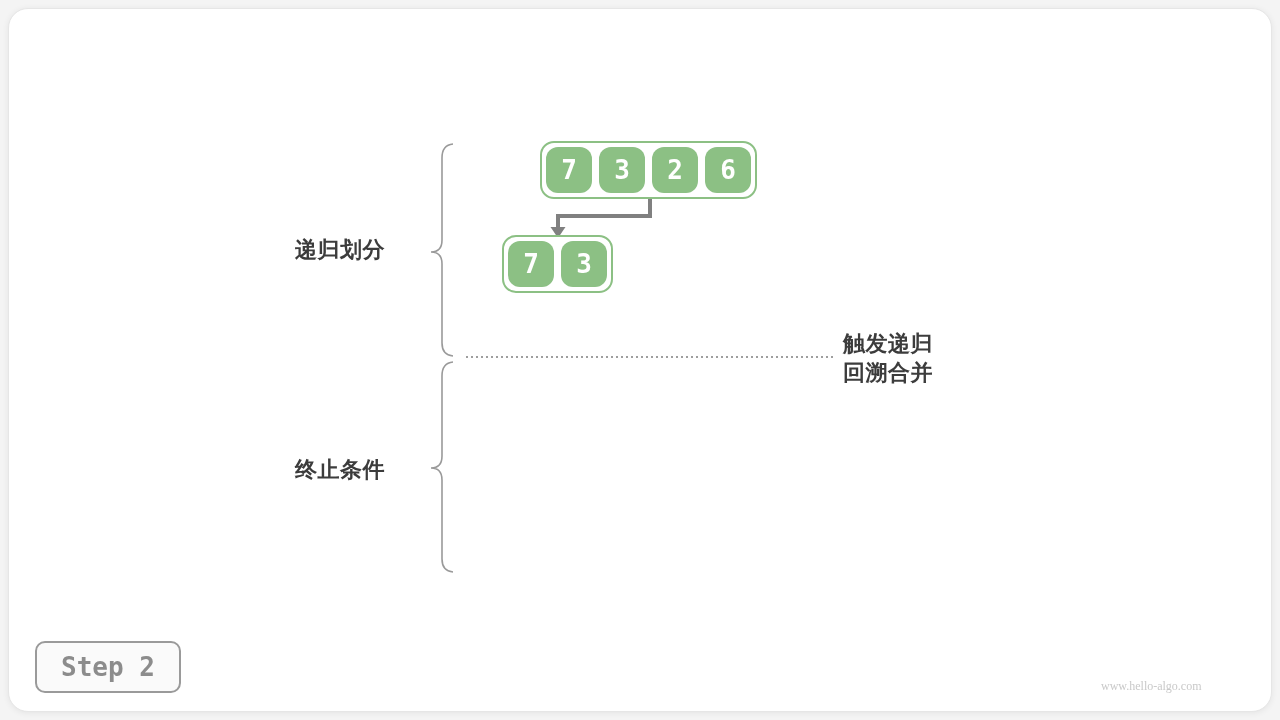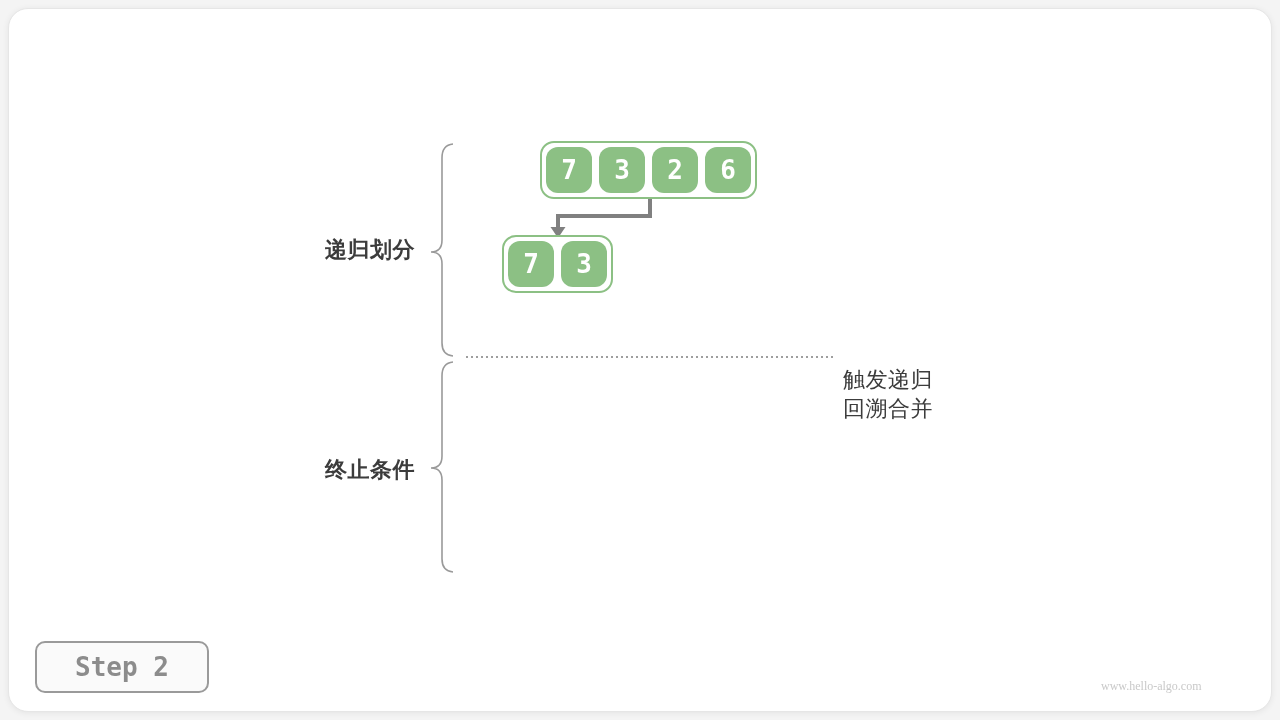--- a/index.html
+++ b/index.html
@@ -42,46 +42,45 @@
     align-items: center;
     justify-content: center;
   }
   #array-top  { left: 540px; top: 141px; }
   #array-left { left: 502px; top: 235px; }
 
   
   .phase-label {
     position: absolute;
     width: 120px;
-    text-align: right;
+    text-align: left;
     font-weight: bold;
     font-size: 22px;
     color: var(--label-dark, #3c3c3c);
     letter-spacing: 0.5px;
   }
   #label-divide { left: 295px; top: 235px; }
   #label-merge  { left: 295px; top: 455px; }
 
   
   .term-note {
     position: absolute;
     left: 843px; top: 329px;
-    font-weight: normal;
+    font-weight: bold;
     font-size: 22px;
     line-height: 29px;
     color: var(--label-dark, #3c3c3c);
     letter-spacing: 0.5px;
-    margin-top: 36px;
   }
 
   
   .step-badge {
     position: absolute;
     left: 35px; top: 641px;
-    width: 174px; height: 52px;
+    width: 146px; height: 52px;
     background: #fafafa;
     border: 2px solid #9a9a9a;
     border-radius: 10px;
     display: flex;
     align-items: center;
     justify-content: center;
     font-family: "DejaVu Sans Mono", monospace;
     font-weight: bold;
     font-size: 26px;
     color: #8c8c8c;

